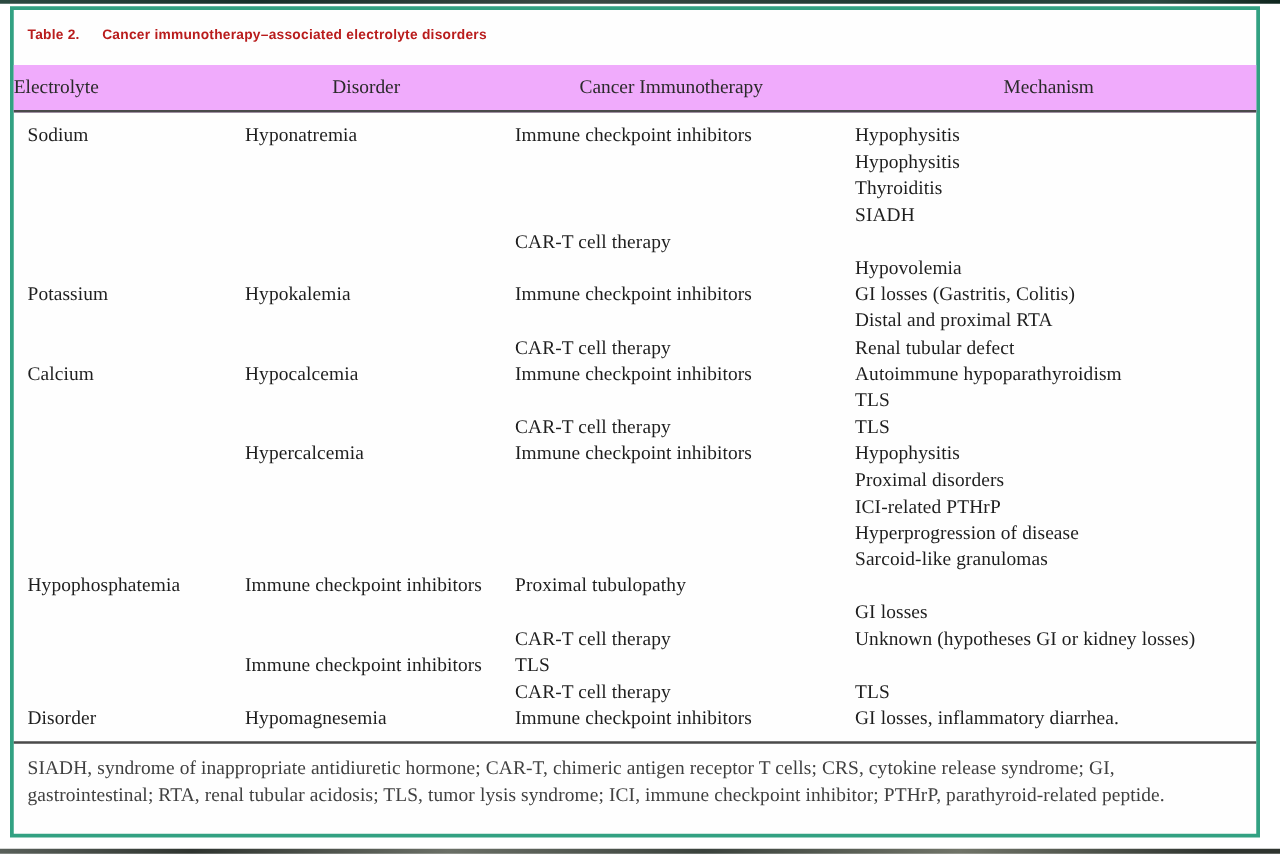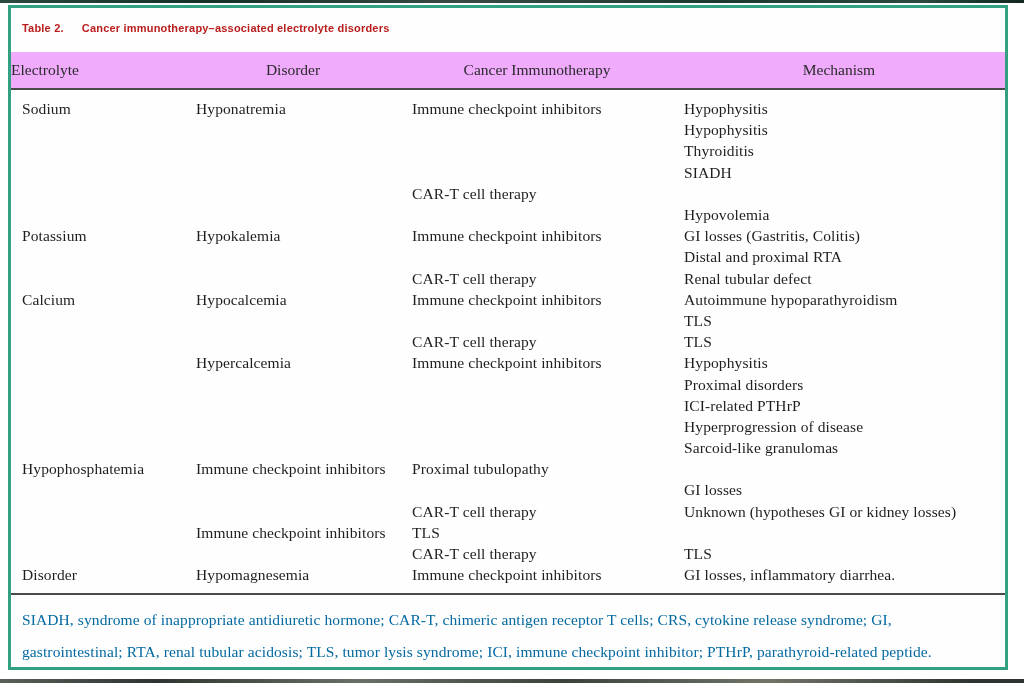--- a/index.html
+++ b/index.html
@@ -43,21 +43,21 @@
     height:21.2px;align-items:center;padding-left:11px;box-sizing:border-box;
   }
   .tcell{
     font-size:15.5px;white-space:nowrap;overflow:visible;line-height:21px;
     letter-spacing:.1px;
   }
   .footnote{
     position:absolute;top:585px;left:0;width:994px;box-sizing:border-box;
     border-top:2px solid #4a4a4a;
     padding:9px 16px 0 11px;
-    font-size:15.5px;line-height:32px;color:#0369a1;letter-spacing:.1px;
+    font-size:15.5px;line-height:22px;color:#404040;letter-spacing:.1px;
   }
 </style>
 </head>
 <body>
 
 <div class="sliver-top"></div>
 
 <div class="frame">
 
   <div class="title">

